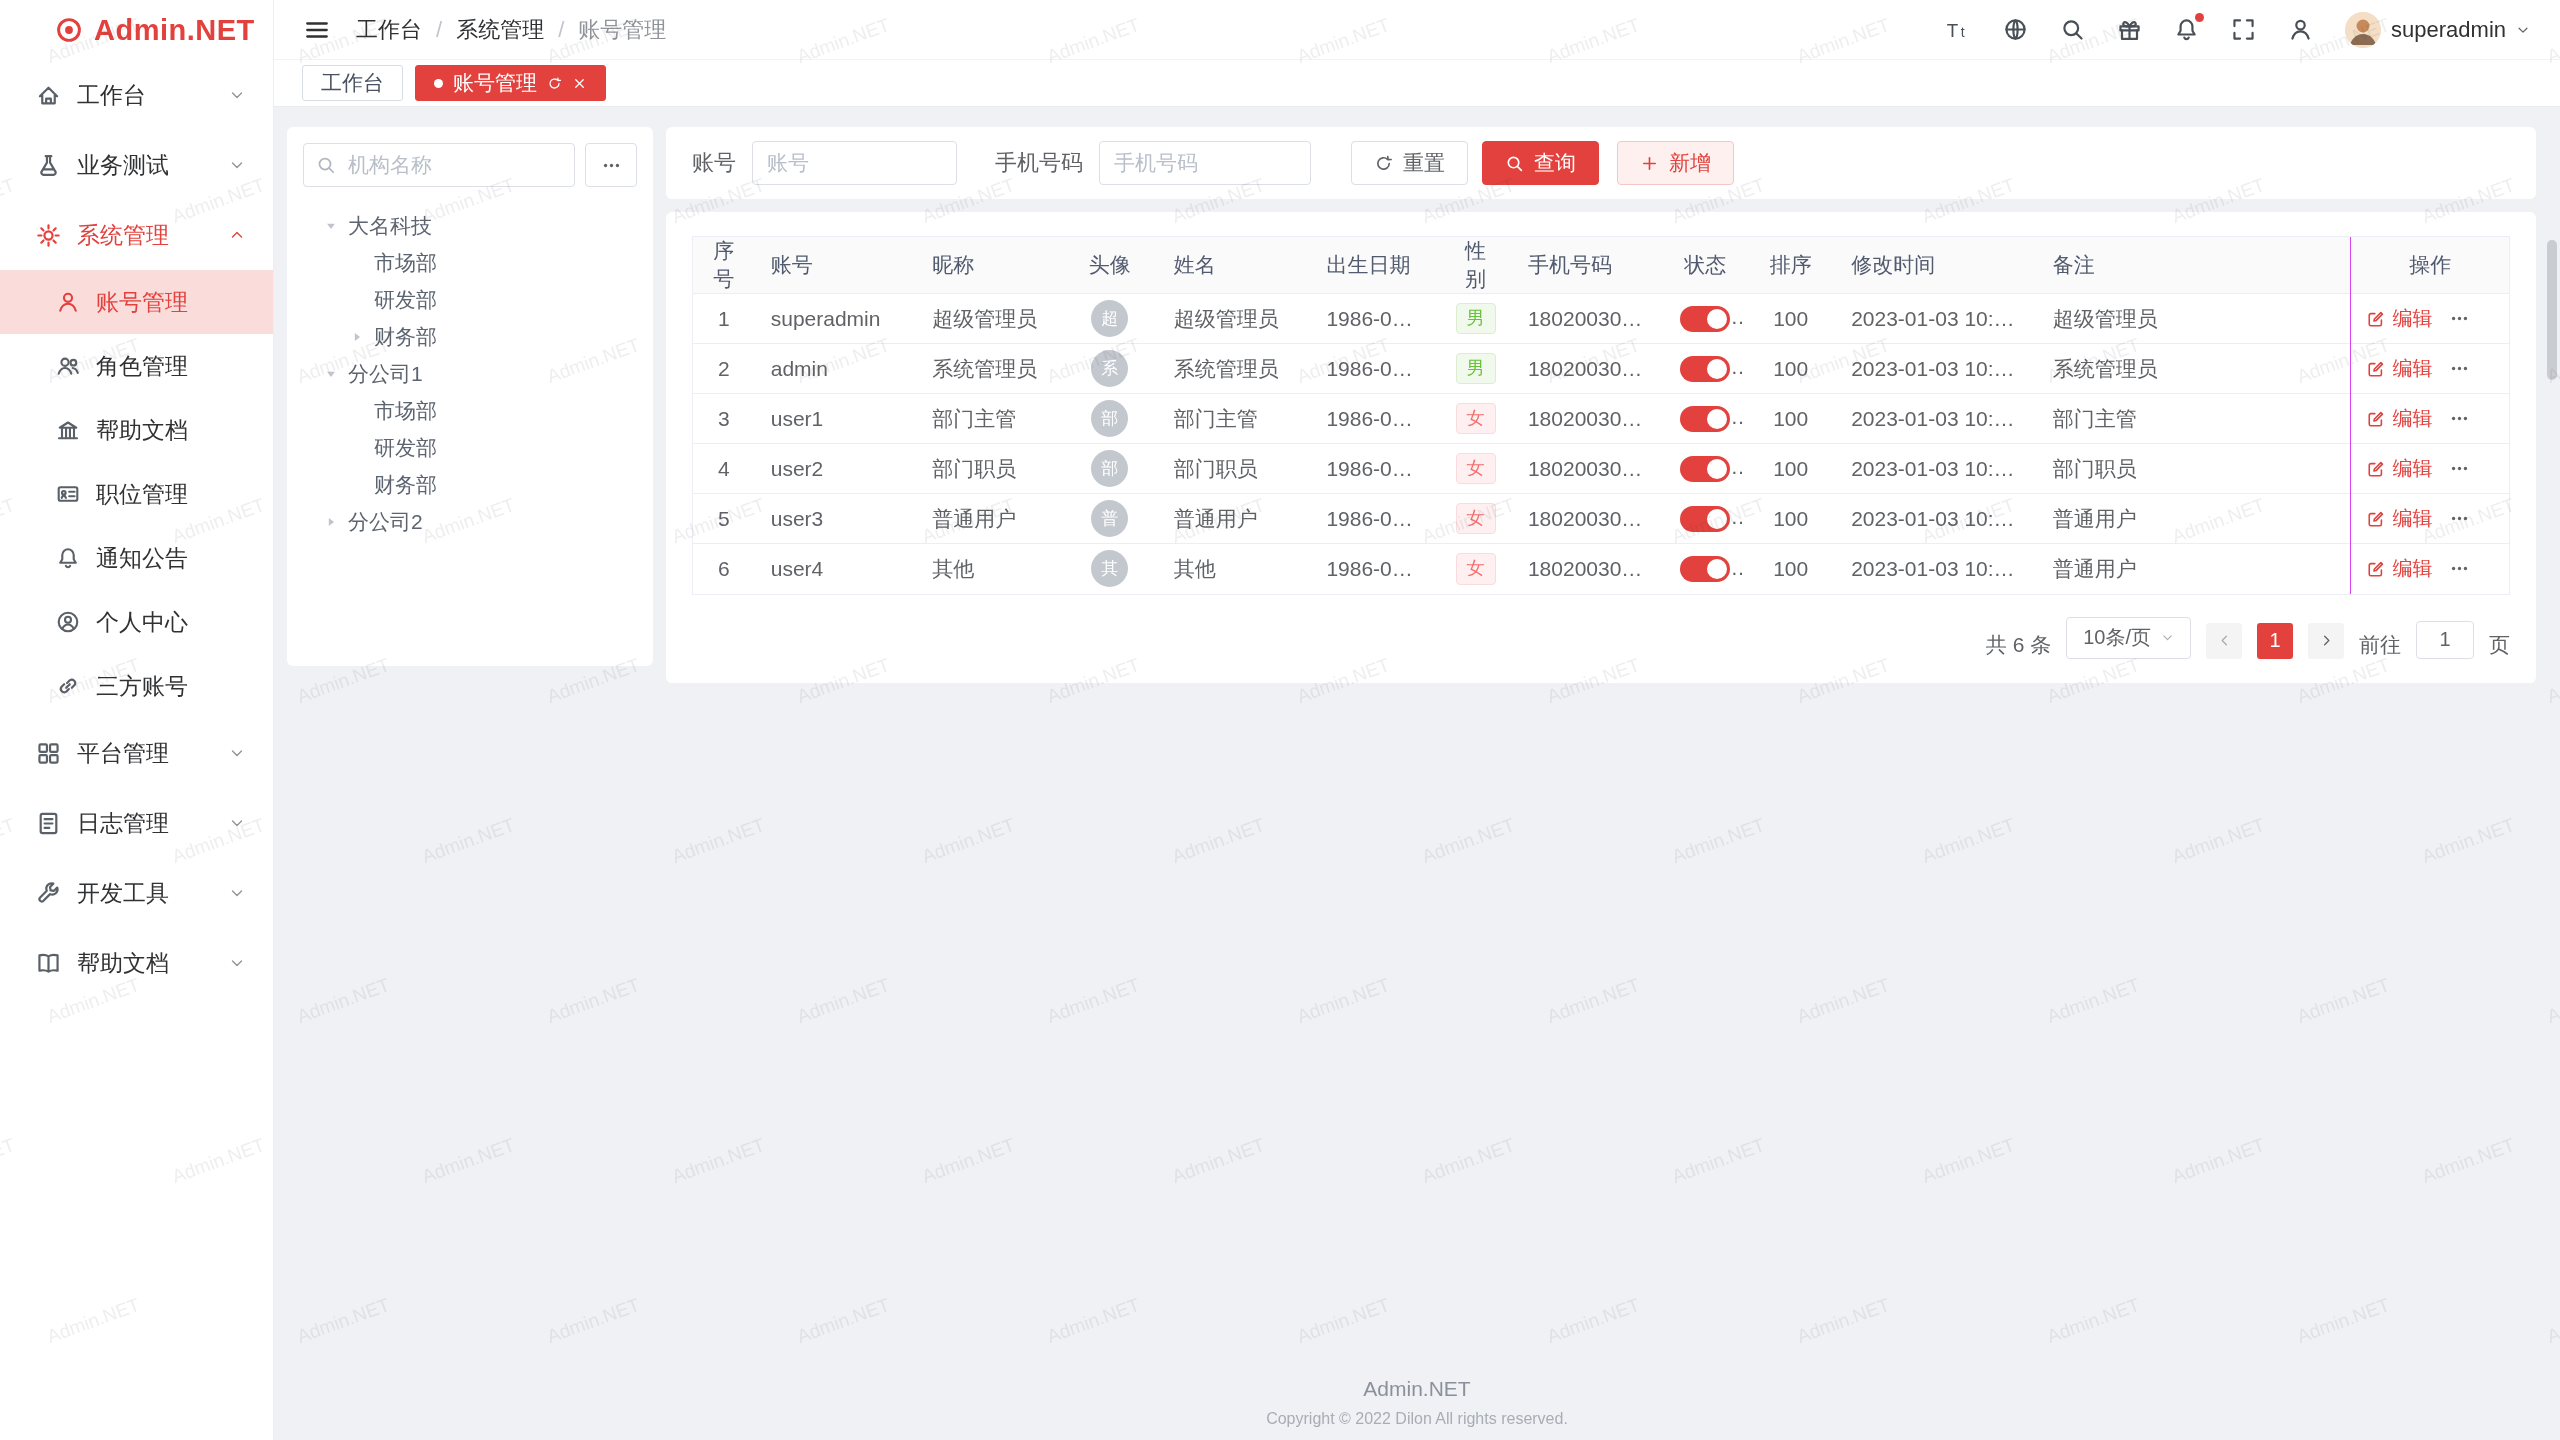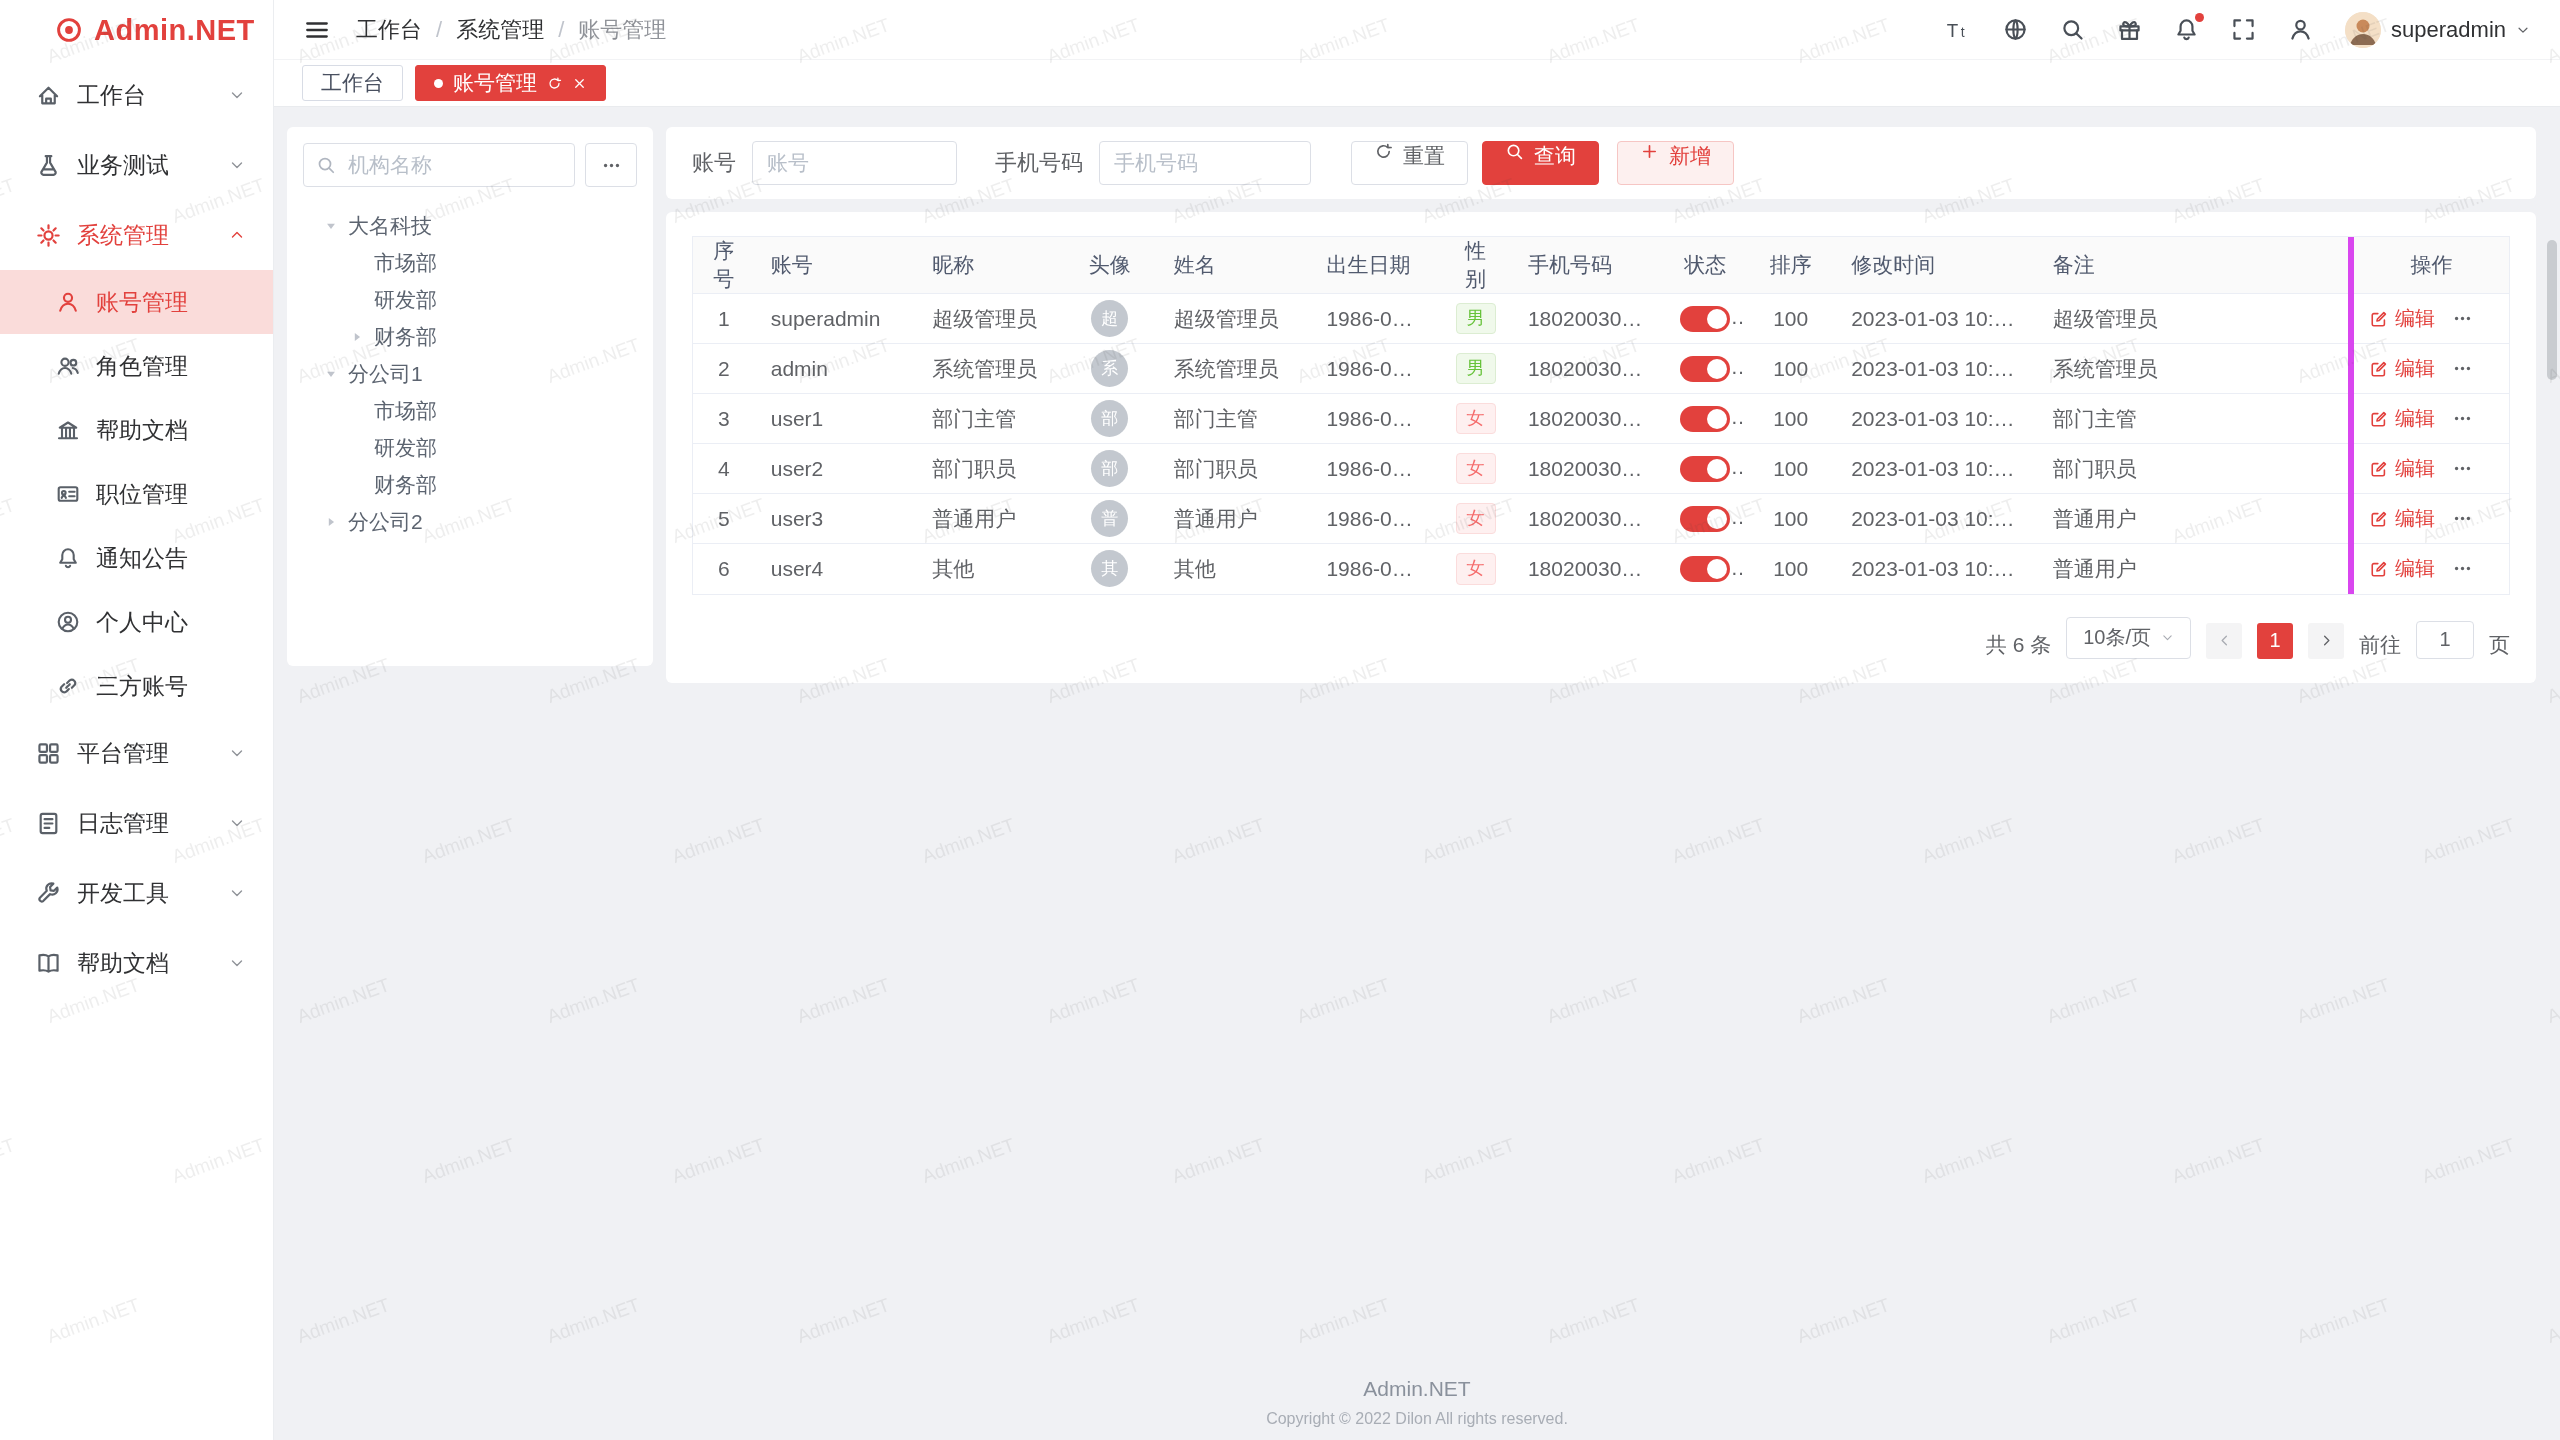--- a/index.html
+++ b/index.html
@@ -69,36 +69,36 @@
   .caret{width:24px;margin-right:5px;font-size:14px;color:#c0c4cc;display:flex;justify-content:center}
   .caret.open svg{transform:rotate(90deg)}
   .caret.blank{visibility:hidden}
 
   
   .right-col{flex:1;display:flex;flex-direction:column;gap:13px;min-width:0}
   .query-card{height:72px;display:flex;align-items:center;padding:0 26px}
   .q-label{font-size:22px;color:#606266;margin-right:16px;flex-shrink:0}
   .q-input-1{width:205px;margin-right:38px}
   .q-input-2{width:212px;margin-right:40px}
-  .btn{height:44px;display:inline-flex;align-items:flex-start;gap:10px;padding:0 22px;border-radius:4px;font-size:21px;cursor:pointer;border:1px solid #dcdfe6;background:#fff;color:#606266}
+  .btn{height:44px;display:inline-flex;align-items:center;gap:10px;padding:0 22px;border-radius:4px;font-size:21px;cursor:pointer;border:1px solid #dcdfe6;background:#fff;color:#606266}
   .btn .bi{font-size:19px;display:flex}
   .btn.primary{background:var(--primary);border-color:var(--primary);color:#fff}
   .btn.soft{background:#fdf0ef;border-color:#f6c6c4;color:var(--primary)}
   .gap-sm{margin-right:14px}
   .gap-md{margin-right:18px}
 
   
   .table-card{padding:24px 26px}
   .table-wrap{border:1px solid #ebeef5}
   table{width:100%;border-collapse:collapse;table-layout:fixed;font-size:21px;color:#606266}
   th{background:#fafafa;font-weight:500;color:#515a6e;text-align:left;height:48px;padding:0 16px}
   td{height:50px;padding:0 16px;white-space:nowrap;overflow:hidden;text-overflow:ellipsis}
   tbody td{border-top:1px solid #ebeef5}
   .c-center{text-align:center}
-  .col-op{border-left:6px solid #d946ef}
+  .col-op{border-left:1px solid #d946ef}
   .avatar-circle{display:inline-flex;width:37px;height:37px;border-radius:50%;background:#c3c8cf;color:#fff;font-size:17px;align-items:center;justify-content:center;vertical-align:middle}
   .tag{display:inline-block;padding:4px 10px;border-radius:4px;font-size:18px;line-height:1.2}
   .tag.male{background:#f0f9eb;border:1px solid #dcedd2;color:var(--success)}
   .tag.female{background:#fef0f0;border:1px solid #fbdcdc;color:var(--danger)}
   .switch{display:inline-block;width:50px;height:26px;border-radius:13px;background:var(--primary);position:relative;cursor:pointer;vertical-align:middle}
   .switch .knob{position:absolute;top:3px;right:3px;width:20px;height:20px;border-radius:50%;background:#fff}
   .edit-link{color:var(--primary);display:inline-flex;align-items:center;gap:7px;font-size:20px;cursor:pointer;vertical-align:middle}
   .edit-link .bi{font-size:18px;display:flex}
   .more-dots{color:#606266;margin-left:18px;font-size:19px;cursor:pointer;display:inline-flex;vertical-align:middle}
 

